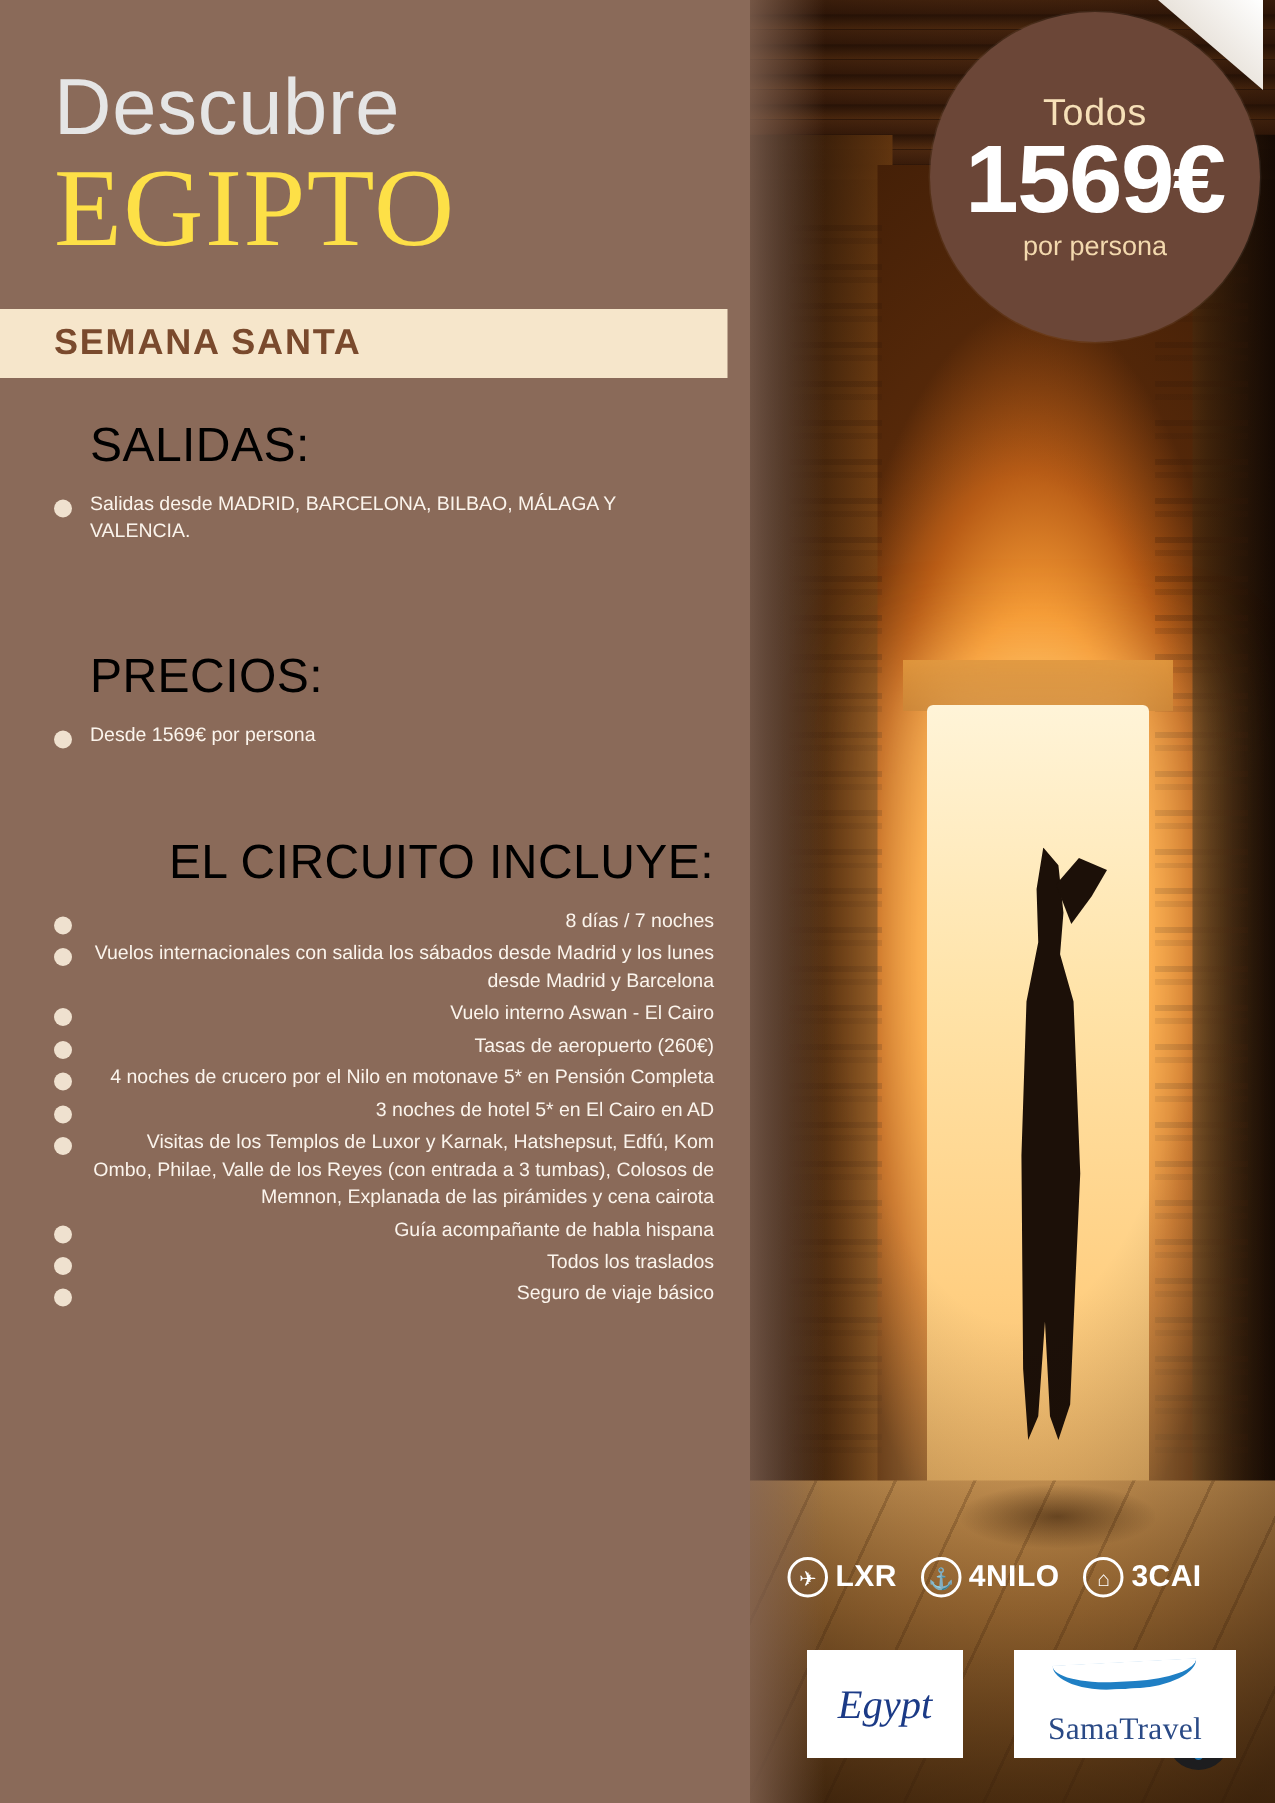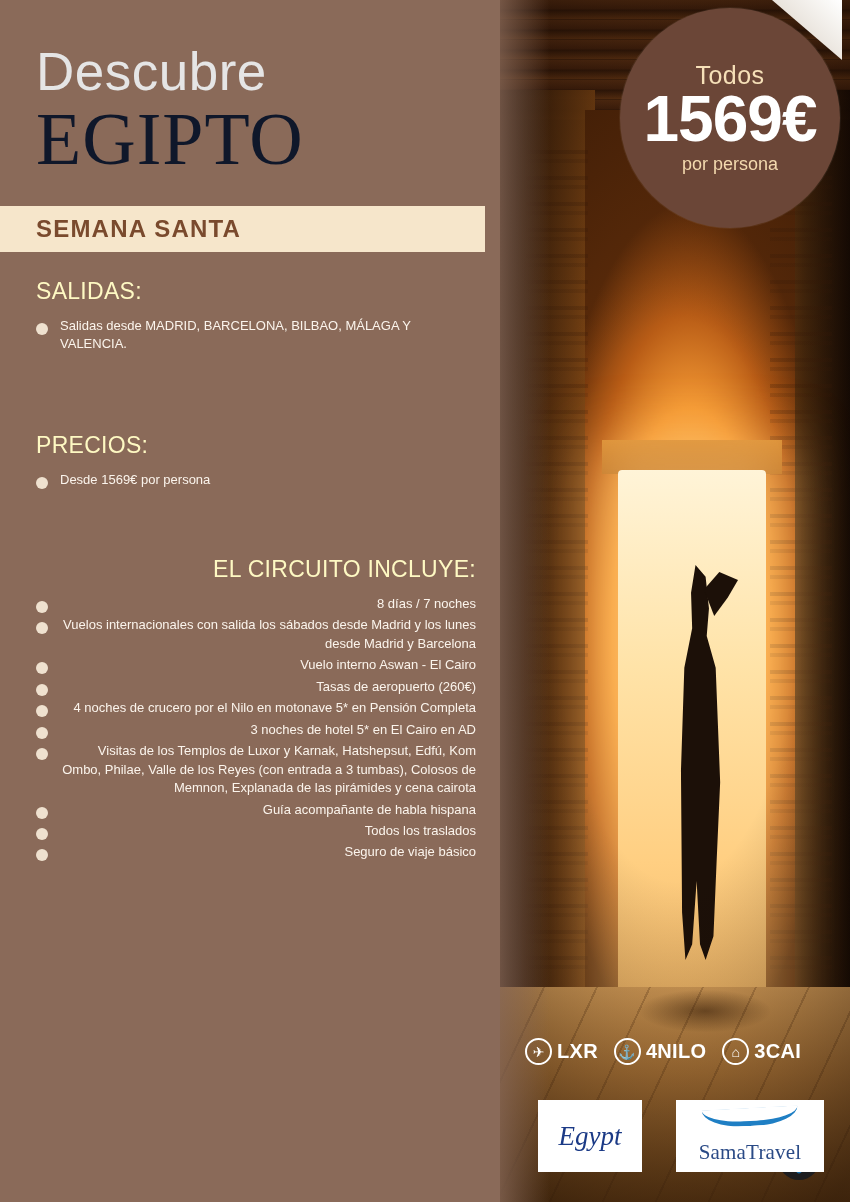--- a/index.html
+++ b/index.html
@@ -104,38 +104,39 @@
     background: linear-gradient(to right, #8a6a59 0%, rgba(138,106,89,.9) 45%, rgba(138,106,89,0) 100%);
   }
 
   .title-block { position: absolute; left: 36px; top: 44px; width: 470px; }
   .t-descubre {
     font-size: 53px; color: #e5e5e5; font-weight: 400; letter-spacing: .5px;
     line-height: 1.05;
   }
   .t-egipto {
     font-family: "Liberation Serif", serif;
-    font-size: 74px; color: #0f172a; font-weight: 400; letter-spacing: 1px;
+    font-size: 74px; color: #fde047; font-weight: 400; letter-spacing: 1px;
     line-height: 1.02; margin-top: 2px;
   }
 
   .ribbon {
     position: absolute; left: 0; top: 206px; width: 485px; height: 46px;
     background: #f6e6cb;
     display: flex; align-items: center;
   }
   .ribbon span {
     margin-left: 36px;
     font-size: 24px; font-weight: bold; color: #7a4a2d; letter-spacing: 1.2px;
   }
 
   .section { position: absolute; left: 36px; width: 440px; }
   .section h2 {
-    font-size: 23px; font-weight: 400; color: #fef9c3; letter-spacing: .3px;
+    font-size: 32px; font-weight: 400; color: #000000; letter-spacing: .3px;
     margin-bottom: 12px;
+    margin-left: 24px;
   }
   .bullets { list-style: none; }
   .bullets li {
     position: relative;
     padding-left: 24px;
     font-size: 13px; color: #fbf4ec;
     line-height: 1.42;
     margin-bottom: 3px;
   }
   .bullets li .dot {

